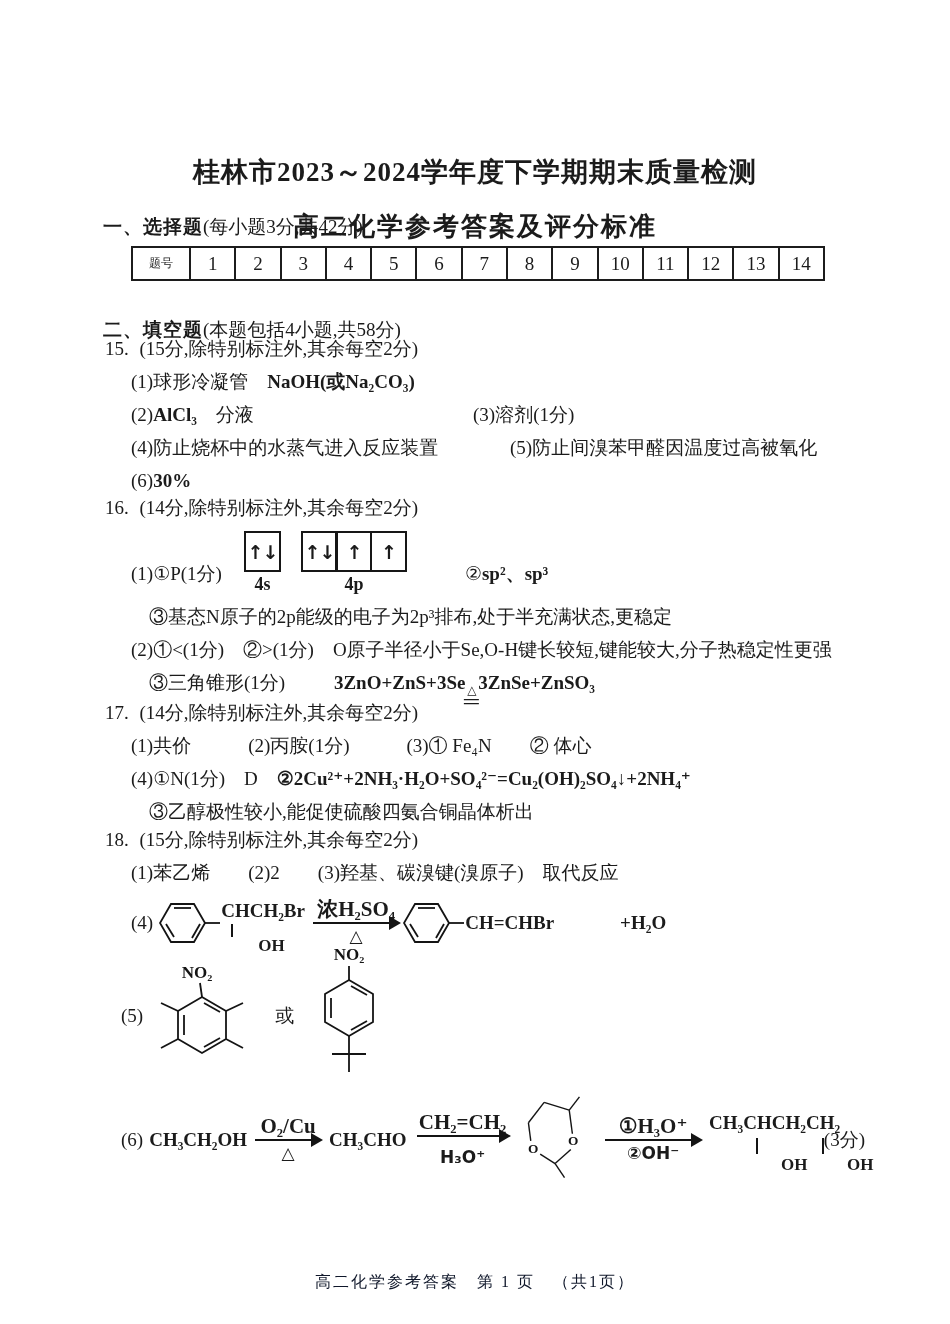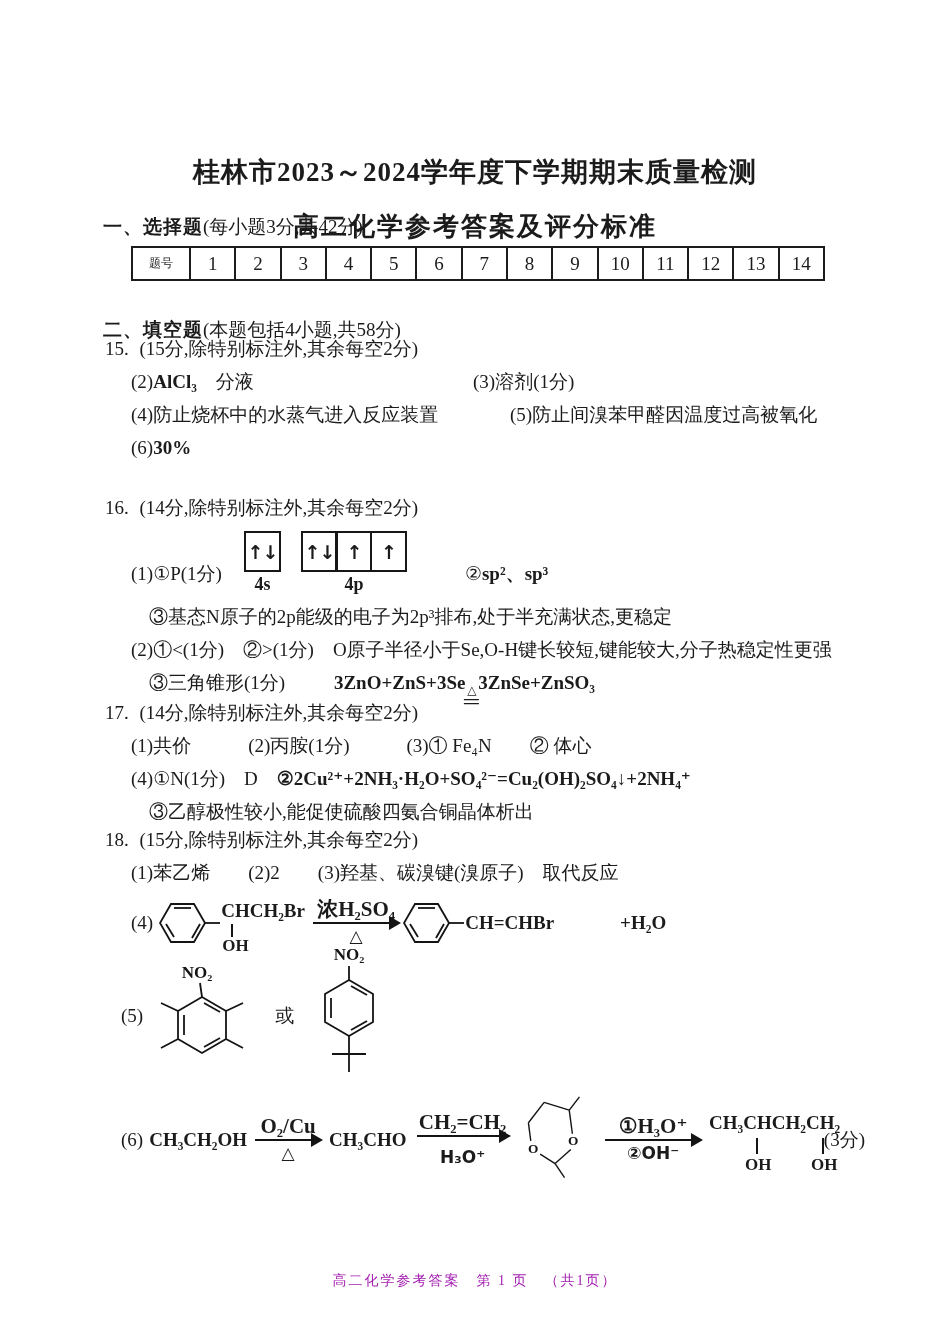--- a/index.html
+++ b/index.html
@@ -60,23 +60,23 @@
   .rxrow { display:flex; align-items:center; white-space:nowrap; }
   .fm { font-weight:bold; font-size:19px; }
   .rlabel { font-size:19px; }
   svg .bond { stroke:#141414; stroke-width:1.8; fill:none; }
   svg text.atom { font-family:"Liberation Serif","DejaVu Serif",serif; font-weight:bold; fill:#141414; }
 
   
   .chain-block { position:relative; display:inline-block; height:62px; }
   .chain-block .chain-main { position:absolute; top:8px; left:0; }
   .vbar { position:absolute; width:2px; height:13px; background:#141414; }
-  .oh-lab { position:absolute; font-weight:bold; font-size:17px; line-height:17px; }
-
-  .footer { font-size:14px; letter-spacing:2px; color:#a21caf; }
+  .oh-lab { position:absolute; font-weight:bold; font-size:17px; line-height:17px;margin-left:36px; }
+
+  .footer { font-size:16px; letter-spacing:2px; color:#0f172a; }
 </style>
 </head>
 <body>
 
 <div class="page">
 
   <div class="abs center title" style="top:110px">桂林市2023～2024学年度下学期期末质量检测</div>
   <div class="abs center subtitle" style="top:165px">高二化学参考答案及评分标准</div>
 
   <div class="abs sec-head" style="top:214px">
@@ -108,20 +108,23 @@
   <div class="abs sec-head" style="top:317px">
     <span class="b">二、填空题</span><span>(本题包括4小题,共58分)</span>
   </div>
 
   <div class="abs qblock" style="top:332px">
     <div class="line">
       <span>15.</span>
       <span style="margin-left:6px">(15分,除特别标注外,其余每空2分)</span>
     </div>
     <div class="line ind">
+      <span>(1)球形冷凝管　</span><span class="b">NaOH(或Na₂CO₃)</span>
+    </div>
+    <div class="line ind">
       <span>(2)</span><span class="b">AlCl₃</span><span>　分液</span>
       <span class="col2" style="left:368px">(3)溶剂(1分)</span>
     </div>
     <div class="line ind">
       <span>(4)防止烧杯中的水蒸气进入反应装置</span>
       <span class="col2" style="left:405px">(5)防止间溴苯甲醛因温度过高被氧化</span>
     </div>
     <div class="line ind">
       <span>(6)</span><span class="b">30%</span>
     </div>

